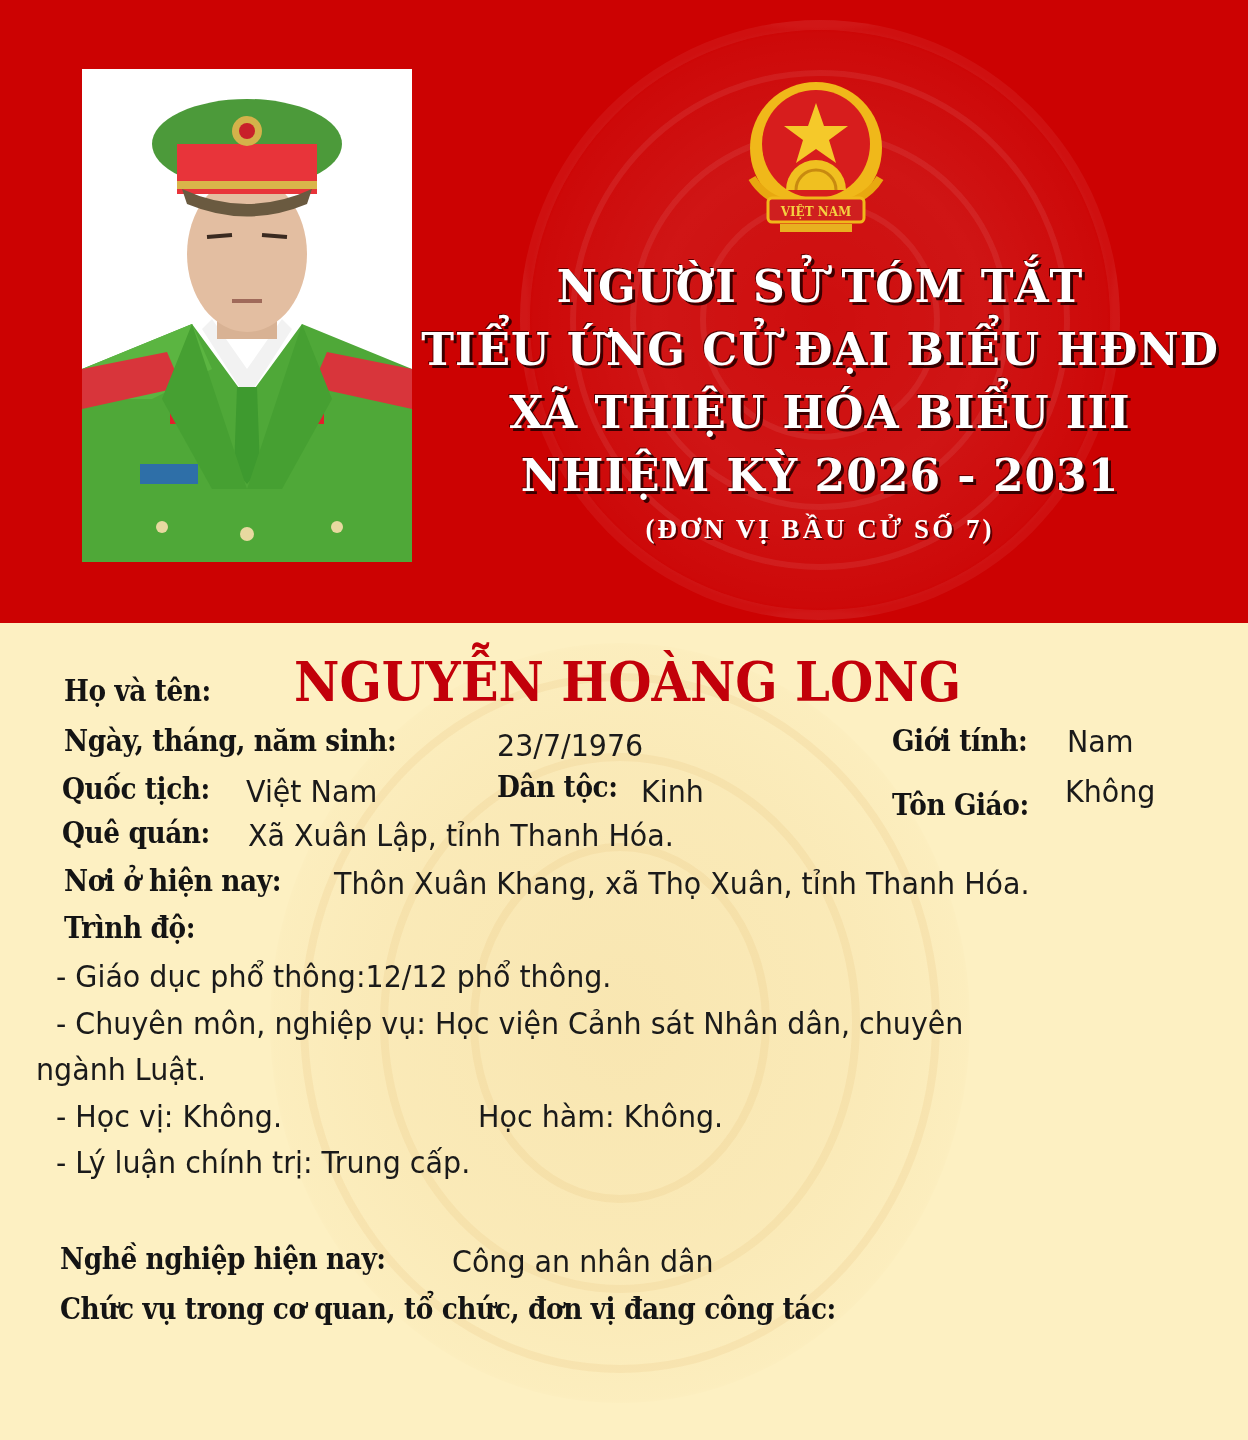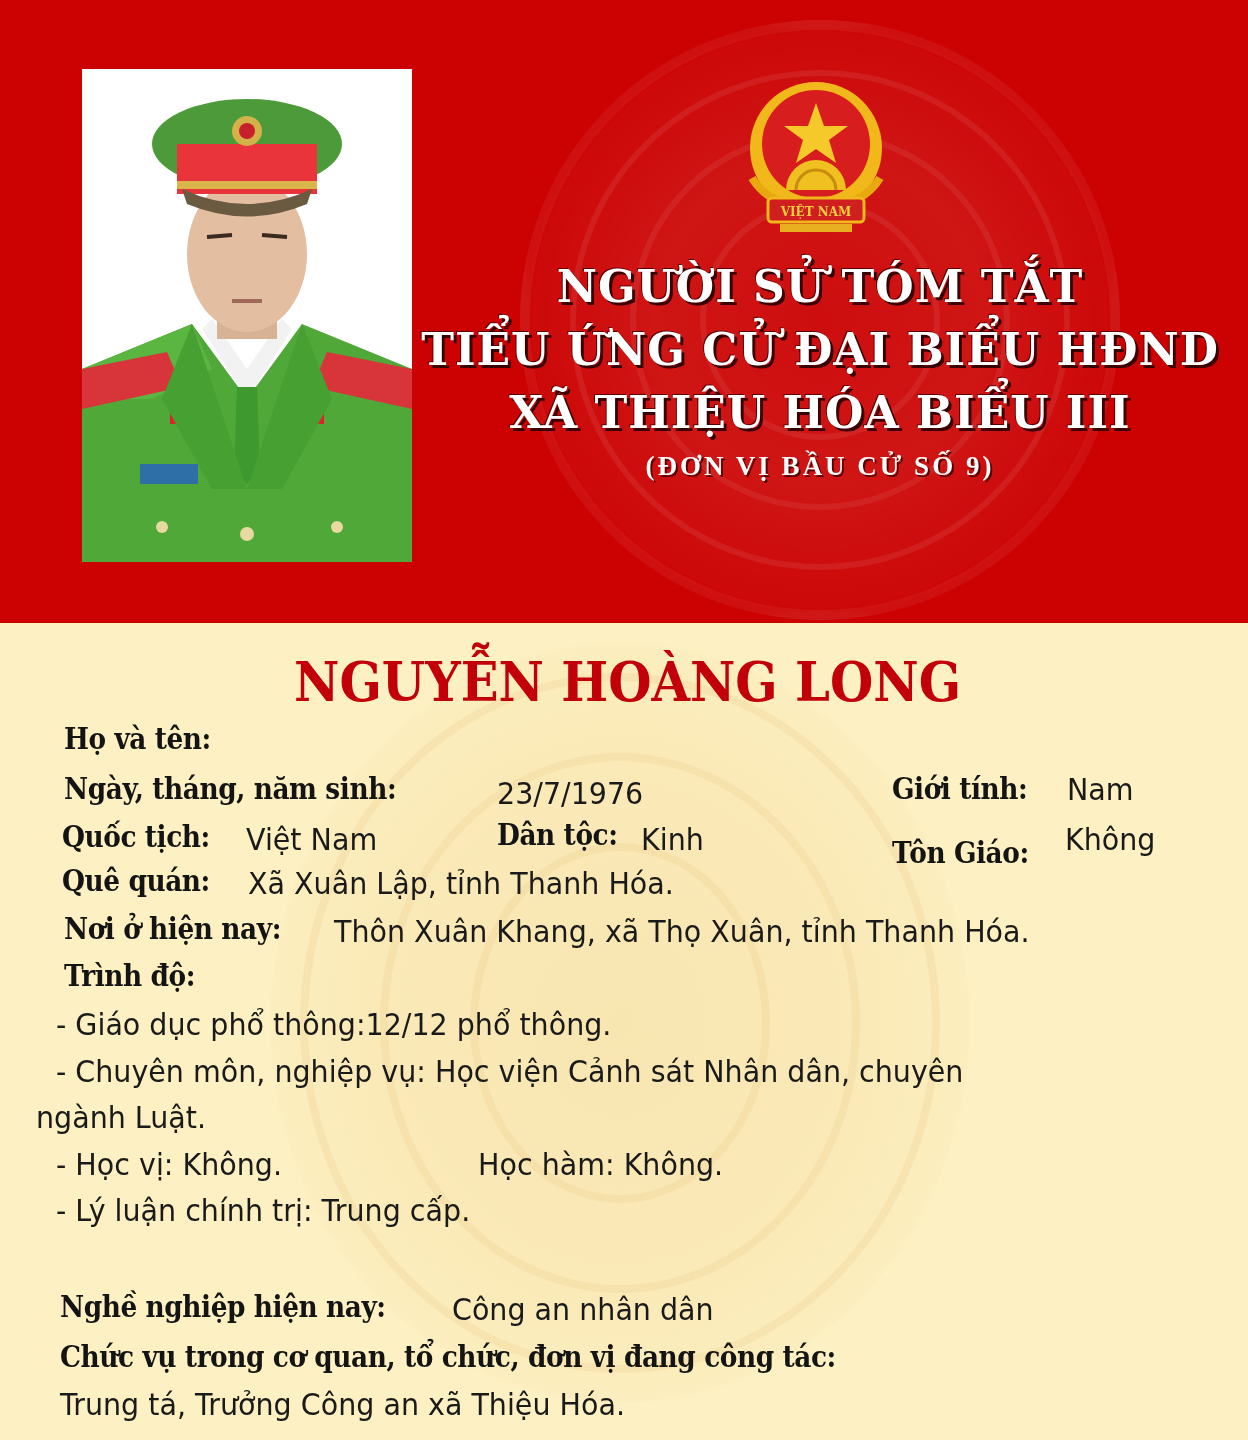--- a/index.html
+++ b/index.html
@@ -50,21 +50,21 @@
     .body-drum {
       position: absolute; left: 270px; top: 20px; width: 700px; height: 760px;
       border-radius: 50%;
       background: radial-gradient(ellipse, rgba(230,190,110,0.20) 0%, rgba(230,190,110,0.12) 50%, rgba(230,190,110,0.05) 70%, rgba(0,0,0,0) 72%);
     }
     .body-drum .ring { position: absolute; border-radius: 50%; border: 8px solid rgba(225,180,100,0.14); }
     .body-drum .r1 { left: 30px; top: 30px; right: 30px; bottom: 30px; }
     .body-drum .r2 { left: 110px; top: 110px; right: 110px; bottom: 110px; }
     .body-drum .r3 { left: 200px; top: 200px; right: 200px; bottom: 200px; }
 
-    .row { position: absolute; white-space: nowrap; color: #111; margin-top: 48px; }
+    .row { position: absolute; white-space: nowrap; color: #111; }
     .lbl {
       font-family: "DejaVu Serif", serif; font-weight: bold; font-size: 30px;
       letter-spacing: -0.5px; color: #141414; transform: scaleX(0.88); transform-origin: left center;
       display: inline-block;
     }
     .val {
       font-family: "DejaVu Sans", sans-serif; font-size: 31px; color: #1a1a1a;
       display: inline-block; transform: scaleX(0.92); transform-origin: left center;
     }
     .name-value {
@@ -132,21 +132,22 @@
     <path d="M12 100 Q30 130 76 128 Q122 130 140 100" fill="none" stroke="#e8a810" stroke-width="8"></path>
     <rect x="28" y="120" width="96" height="24" rx="4" fill="#cf1f1f" stroke="#f0b81a" stroke-width="3"></rect>
     <text x="76" y="138" text-anchor="middle" font-family="DejaVu Serif, serif" font-size="12" font-weight="bold" fill="#f5d040">VIỆT NAM</text>
     <rect x="40" y="146" width="72" height="8" fill="#e8b020"></rect>
   </svg>
 
   <div class="title-block">
     <div class="title-line">NGƯỜI SỬ TÓM TẮT</div>
     <div class="title-line">TIỂU ỨNG CỬ ĐẠI BIỂU HĐND</div>
     <div class="title-line">XÃ THIỆU HÓA BIỂU III</div>
-    <div class="subtitle-line">(ĐƠN VỊ BẦU CỬ SỐ 9)</div>
+    <div class="title-line">NHIỆM KỲ 2026 - 2031</div>
+    <div class="subtitle-line">(ĐƠN VỊ BẦU CỬ SỐ 7)</div>
   </div>
 </div>
 
 <div class="body">
   <div class="body-drum">
     <div class="ring r1"></div>
       <div class="ring r2"></div>
       <div class="ring r3"></div>
   </div>
 
@@ -226,16 +227,13 @@
   <div class="row" style="left:60px; top:618px;">
     <span class="lbl">Nghề nghiệp hiện nay:</span>
   </div>
   <div class="row" style="left:452px; top:620px;">
     <span class="val">Công an nhân dân</span>
   </div>
 
   <div class="row" style="left:60px; top:668px;">
     <span class="lbl">Chức vụ trong cơ quan, tổ chức, đơn vị đang công tác:</span>
   </div>
-  <div class="row" style="left:60px; top:715px;">
-    <span class="val">Trung tá, Trưởng Công an xã Thiệu Hóa.</span>
-  </div>
 </div>
 
 </body></html>

